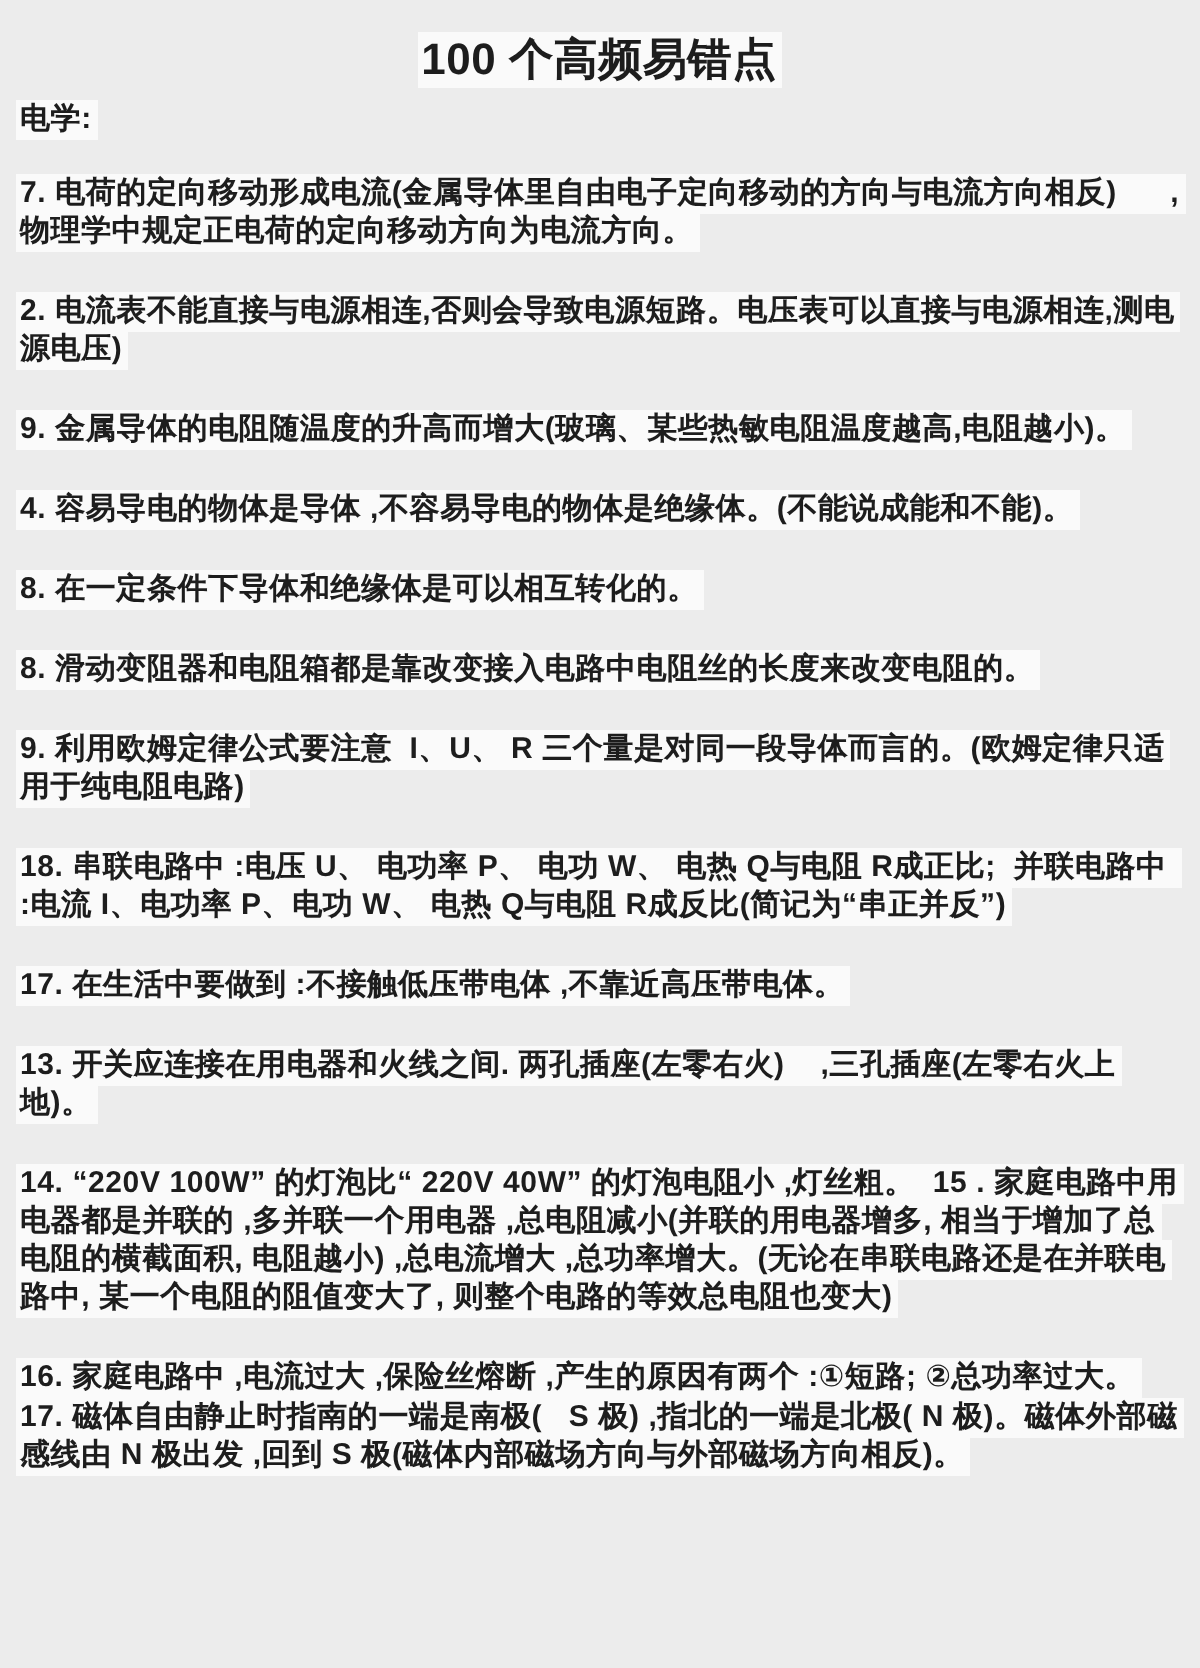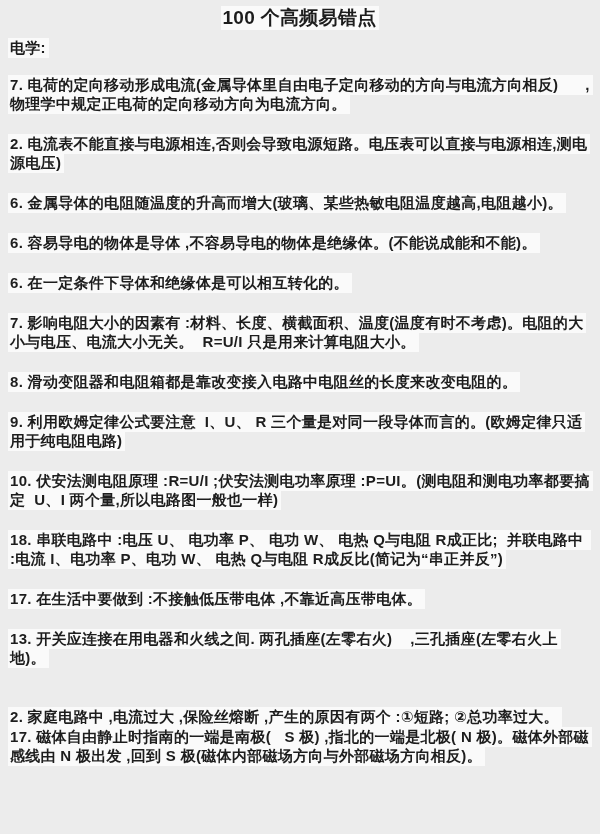--- a/index.html
+++ b/index.html
@@ -17,23 +17,23 @@
     font-family: "Liberation Sans", "DejaVu Sans", sans-serif;
     font-weight: 600;
     color: #1d1d1d;
     font-size: 15px;
     line-height: 19px;
     letter-spacing: 0.3px;
     overflow: hidden;
   }
   .title {
     text-align: center;
-    font-size: 19px;
+    font-size: 22px;
     font-weight: 700;
-    margin: 2px 0 9px 0;
+    margin: 14px 0 9px 0;
     line-height: 22px;
   }
   
   .hl {
     background: #fafafa;
     box-decoration-break: clone;
     -webkit-box-decoration-break: clone;
     padding: 1px 3px 2px 2px;
   }
   .section {
@@ -59,38 +59,37 @@
   <h1 class="title"><span class="hl">100 个高频易错点</span></h1>
 
   <p class="section"><span class="hl">电学:</span></p>
 
   <div class="items">
   <p class="item"><span class="hl item-text">7. 电荷的定向移动形成电流(金属导体里自由电子定向移动的方向与电流方向相反)      ,物理学中规定正电荷的定向移动方向为电流方向。</span></p>
 
   <p class="item"><span class="hl item-text">2. 电流表不能直接与电源相连,否则会导致电源短路。电压表可以直接与电源相连,测电源电压)</span></p>
 
 
-  <p class="item"><span class="hl item-text">6. 金属导体的电阻随温度的升高而增大(玻璃、某些热敏电阻温度越高,电阻越小)。</span></p>
+  <p class="item"><span class="hl item-text">9. 金属导体的电阻随温度的升高而增大(玻璃、某些热敏电阻温度越高,电阻越小)。</span></p>
 
-  <p class="item"><span class="hl item-text">6. 容易导电的物体是导体 ,不容易导电的物体是绝缘体。(不能说成能和不能)。</span></p>
+  <p class="item"><span class="hl item-text">4. 容易导电的物体是导体 ,不容易导电的物体是绝缘体。(不能说成能和不能)。</span></p>
 
-  <p class="item"><span class="hl item-text">6. 在一定条件下导体和绝缘体是可以相互转化的。</span></p>
+  <p class="item"><span class="hl item-text">8. 在一定条件下导体和绝缘体是可以相互转化的。</span></p>
 
-  <p class="item"><span class="hl item-text">7. 影响电阻大小的因素有 :材料、长度、横截面积、温度(温度有时不考虑)。电阻的大小与电压、电流大小无关。  R=U/I 只是用来计算电阻大小。</span></p>
 
   <p class="item"><span class="hl item-text">8. 滑动变阻器和电阻箱都是靠改变接入电路中电阻丝的长度来改变电阻的。</span></p>
 
   <p class="item"><span class="hl item-text">9. 利用欧姆定律公式要注意  I、U、 R 三个量是对同一段导体而言的。(欧姆定律只适用于纯电阻电路)</span></p>
 
-  <p class="item"><span class="hl item-text">10. 伏安法测电阻原理 :R=U/I ;伏安法测电功率原理 :P=UI。(测电阻和测电功率都要搞定  U、I 两个量,所以电路图一般也一样)</span></p>
 
   <p class="item"><span class="hl item-text">18. 串联电路中 :电压 U、 电功率 P、 电功 W、 电热 Q与电阻 R成正比;  并联电路中 :电流 I、电功率 P、电功 W、 电热 Q与电阻 R成反比(简记为“串正并反”)</span></p>
 
   <p class="item"><span class="hl item-text">17. 在生活中要做到 :不接触低压带电体 ,不靠近高压带电体。</span></p>
 
   <p class="item"><span class="hl item-text">13. 开关应连接在用电器和火线之间. 两孔插座(左零右火)    ,三孔插座(左零右火上地)。</span></p>
 
+  <p class="item"><span class="hl item-text">14. “220V 100W” 的灯泡比“ 220V 40W” 的灯泡电阻小 ,灯丝粗。  15 . 家庭电路中用电器都是并联的 ,多并联一个用电器 ,总电阻减小(并联的用电器增多, 相当于增加了总电阻的横截面积, 电阻越小) ,总电流增大 ,总功率增大。(无论在串联电路还是在并联电路中, 某一个电阻的阻值变大了, 则整个电路的等效总电阻也变大)</span></p>
 
-  <p class="item"><span class="hl item-text">2. 家庭电路中 ,电流过大 ,保险丝熔断 ,产生的原因有两个 :①短路; ②总功率过大。</span></p>
+  <p class="item"><span class="hl item-text">16. 家庭电路中 ,电流过大 ,保险丝熔断 ,产生的原因有两个 :①短路; ②总功率过大。</span></p>
 
   <p class="item"><span class="hl item-text">17. 磁体自由静止时指南的一端是南极(   S 极) ,指北的一端是北极( N 极)。磁体外部磁感线由 N 极出发 ,回到 S 极(磁体内部磁场方向与外部磁场方向相反)。</span></p>
 </div>
 </div>
 
 </body></html>

